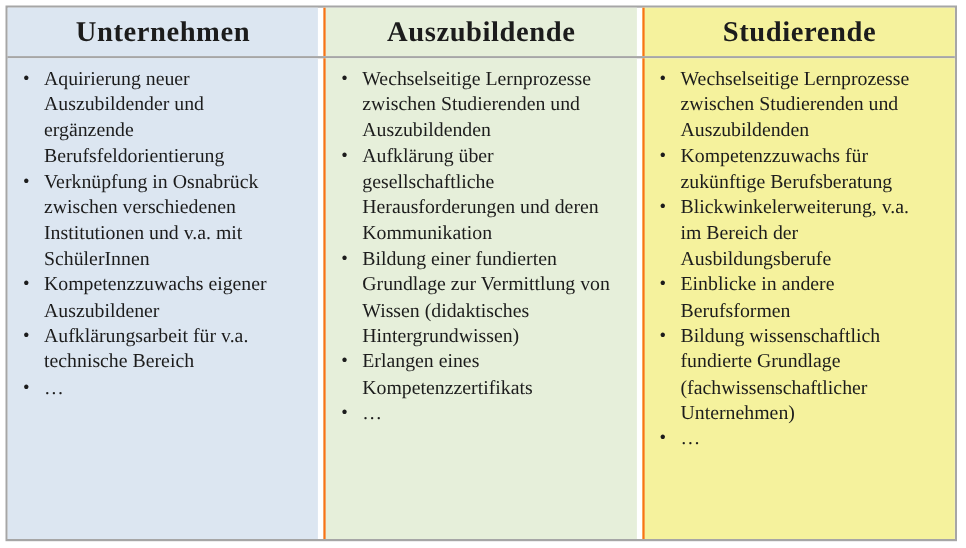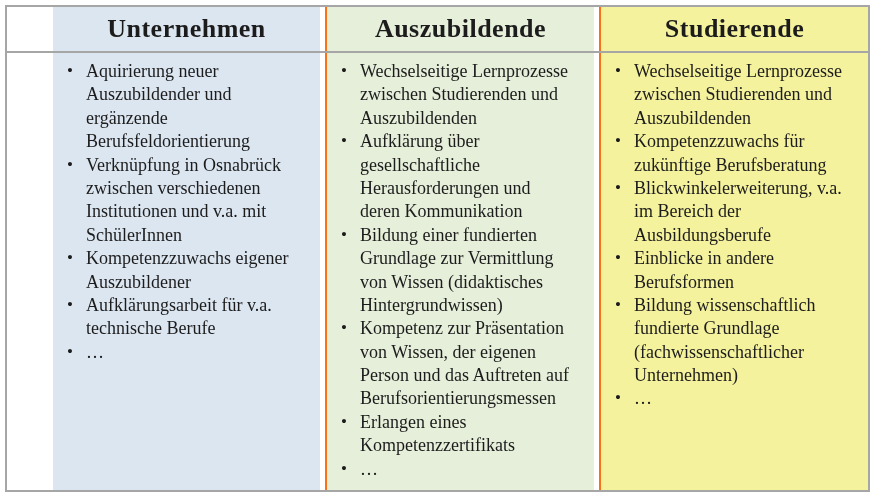--- a/index.html
+++ b/index.html
@@ -39,21 +39,20 @@
     height: 2px;
     background: #a6a6a6;
   }
   .body-row {
     flex: 1 1 auto;
     min-height: 0;
   }
   .cell {
     flex: 1 1 0;
     min-width: 0;
-    margin-left: 46px;
   }
   .cell + .cell {
     margin-left: 5px;
     border-left: 2px solid #f97316;
   }
   .header-cell {
     display: flex;
     align-items: center;
     justify-content: center;
     font-size: 26px;
@@ -101,30 +100,29 @@
   </div>
 
   <div class="divider"></div>
 
   <div class="row body-row">
     <div class="cell body-cell" style="background-color: rgb(220, 230, 241);">
       <ul class="bullets">
           <li>Aquirierung neuer Auszubildender und ergänzende Berufsfeldorientierung</li>
           <li>Verknüpfung in Osnabrück zwischen verschiedenen Institutionen und v.a. mit SchülerInnen</li>
           <li>Kompetenzzuwachs eigener Auszubildener</li>
-          <li>Aufklärungsarbeit für v.a. technische Berufe</li>
+          <li>Aufklärungsarbeit für v.a. technische Bereich</li>
           <li>…</li>
         </ul>
     </div>
     <div class="cell body-cell" style="background-color: rgb(230, 239, 218);">
       <ul class="bullets">
           <li>Wechselseitige Lernprozesse zwischen Studierenden und Auszubildenden</li>
           <li>Aufklärung über gesellschaftliche Herausforderungen und deren Kommunikation</li>
           <li>Bildung einer fundierten Grundlage zur Vermittlung von Wissen (didaktisches Hintergrundwissen)</li>
-          <li>Kompetenz zur Präsentation von Wissen, der eigenen Person und das Auftreten auf Berufsorientierungsmessen</li>
           <li>Erlangen eines Kompetenzzertifikats</li>
           <li>…</li>
         </ul>
     </div>
     <div class="cell body-cell" style="background-color: rgb(245, 242, 157);">
       <ul class="bullets">
           <li>Wechselseitige Lernprozesse zwischen Studierenden und Auszubildenden</li>
           <li>Kompetenzzuwachs für zukünftige Berufsberatung</li>
           <li>Blickwinkelerweiterung, v.a. im Bereich der Ausbildungsberufe</li>
           <li>Einblicke in andere Berufsformen</li>

